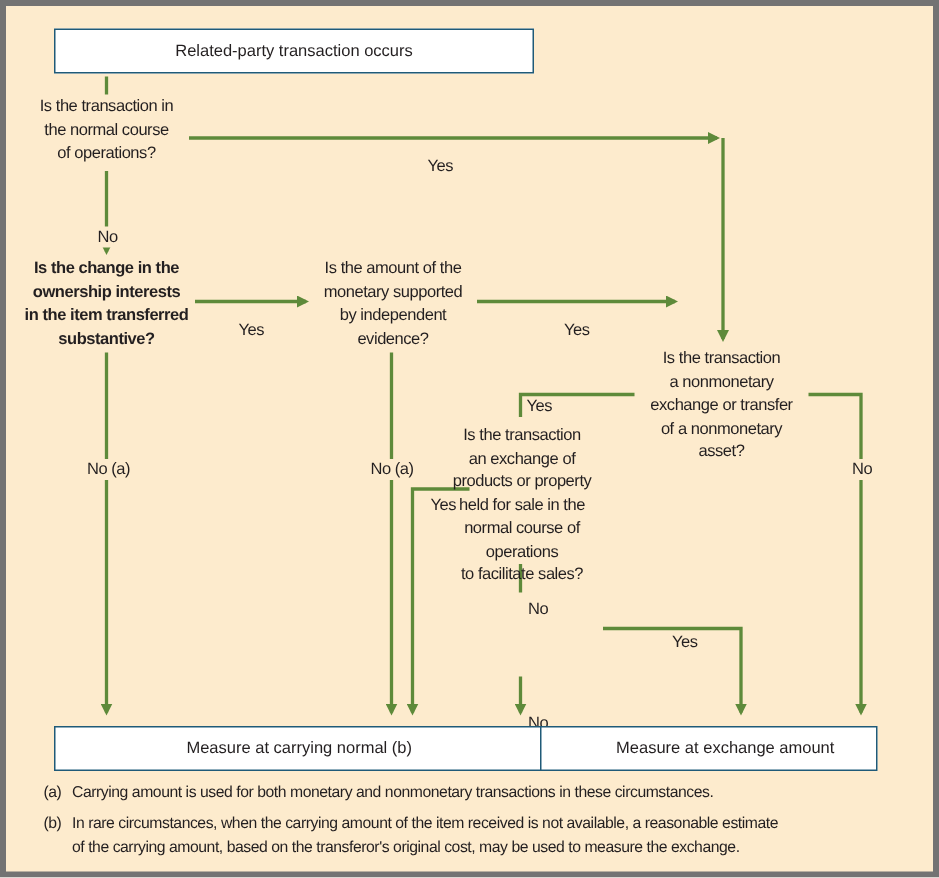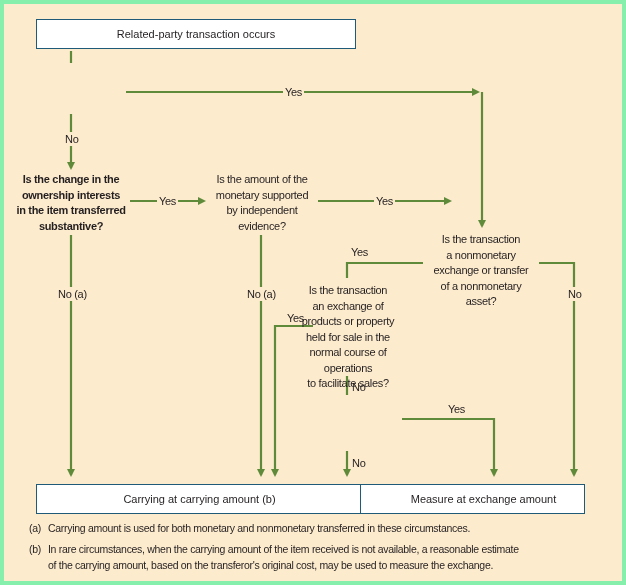--- a/index.html
+++ b/index.html
@@ -1,40 +1,40 @@
 <!DOCTYPE html>
 <html><head>
   <meta charset="utf-8">
   <style>
     html, body { margin: 0; padding: 0; background: #ffffff; }
     #canvas {
       position: relative;
       width: 626px; height: 585px;
-      background: #86efac;
+      background: #737373;
       overflow: hidden;
       font-family: "Liberation Sans", sans-serif;
       color: #231f20;
     }
     #panel {
       position: absolute; left: 4px; top: 4px; width: 618px; height: 577px;
       background: #fdebcd;
     }
     svg#wires { position: absolute; left: 0; top: 0; }
     .box {
       position: absolute; background: #ffffff; border: 1.5px solid #1f5a78;
       box-sizing: border-box; display: flex; align-items: center; justify-content: center;
       font-size: 12px; transform: scaleX(0.86); transform-origin: center;
     }
     .q {
       position: absolute; text-align: center; font-size: 12px; line-height: 15.5px;
       white-space: pre-line; letter-spacing: -0.3px;
     }
     .lbl {
       position: absolute; font-size: 12px; line-height: 14px; background: #fdebcd;
-      padding: 0 2px; letter-spacing: -0.3px;
+      padding: 0 2px; letter-spacing: -0.3px; margin-top: 19px;
     }
     .note {
       position: absolute; font-size: 11.5px; line-height: 16px; letter-spacing: -0.3px;
     }
     .note .tag { position: absolute; left: 0; top: 0; }
     .note .txt { position: absolute; left: 19px; top: 0; white-space: pre-line; }
   </style>
 </head>
 <body>
 
@@ -73,20 +73,23 @@
       <line x1="347" y1="376" x2="347" y2="395"></line>
 
       <polyline points="402,419 494,419 494,475" marker-end="url(#arr)"></polyline>
 
       <line x1="347" y1="451" x2="347" y2="475" marker-end="url(#arr)"></line>
     </g>
   </svg>
 
   <div class="box" style="left:36px; top:19px; width:320px; height:30px; transform:none; font-size:11px;">Related-party transaction occurs</div>
 
+  <div class="q" style="left:14px; top:64px; width:114px; font-size:11px;">Is the transaction in
+the normal course
+of operations?</div>
 
   <div class="q" style="left:10px; top:172px; width:122px; font-size:11px;font-weight:bold;">Is the change in the
 ownership interests
 in the item transferred
 substantive?</div>
 
   <div class="q" style="left:205px; top:172px; width:114px; font-size:11px;">Is the amount of the
 monetary supported
 by independent
 evidence?</div>
@@ -111,25 +114,25 @@
   <div class="lbl" style="left:56px; top:287px; font-size:11px;">No (a)</div>
   <div class="lbl" style="left:374px; top:194px; font-size:11px;">Yes</div>
   <div class="lbl" style="left:245px; top:287px; font-size:11px;">No (a)</div>
   <div class="lbl" style="left:349px; top:245px; font-size:11px; background:transparent;">Yes</div>
   <div class="lbl" style="left:566px; top:287px; font-size:11px;">No</div>
   <div class="lbl" style="left:285px; top:311px; font-size:11px; background:transparent;">Yes</div>
   <div class="lbl" style="left:350px; top:380px; font-size:11px; background:transparent;">No</div>
   <div class="lbl" style="left:446px; top:402px; font-size:11px; background:transparent;">Yes</div>
   <div class="lbl" style="left:350px; top:456px; font-size:11px; background:transparent;">No</div>
 
-  <div class="box" style="left:36px; top:484px; width:327px; height:30px; transform:none; font-size:11px;">Carrying at carrying amount (b)</div>
+  <div class="box" style="left:36px; top:484px; width:327px; height:30px; transform:none; font-size:11px;">Measure at carrying normal (b)</div>
   <div class="box" style="left:360px; top:484px; width:225px; height:30px; transform:none; font-size:11px;padding-left:22px;">Measure at exchange amount</div>
 
   <div class="note" style="left:29px; top:520px; width:590px; font-size:10.5px;">
     <span class="tag">(a)</span>
-    <span class="txt">Carrying amount is used for both monetary and nonmonetary transferred in these circumstances.</span>
+    <span class="txt">Carrying amount is used for both monetary and nonmonetary transactions in these circumstances.</span>
   </div>
   <div class="note" style="left:29px; top:541px; width:590px; font-size:10.5px;">
     <span class="tag">(b)</span>
     <span class="txt">In rare circumstances, when the carrying amount of the item received is not available, a reasonable estimate
 of the carrying amount, based on the transferor's original cost, may be used to measure the exchange.</span>
   </div>
 </div>
 
 </body></html>

